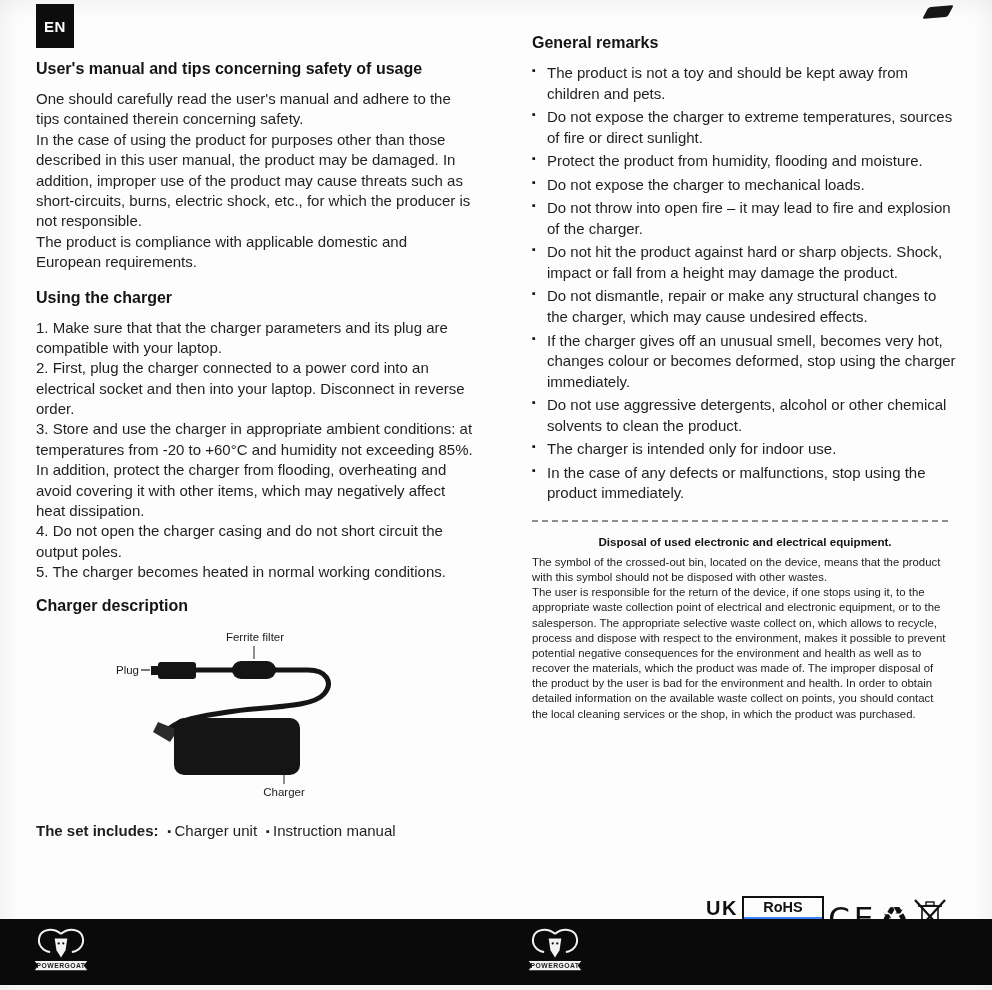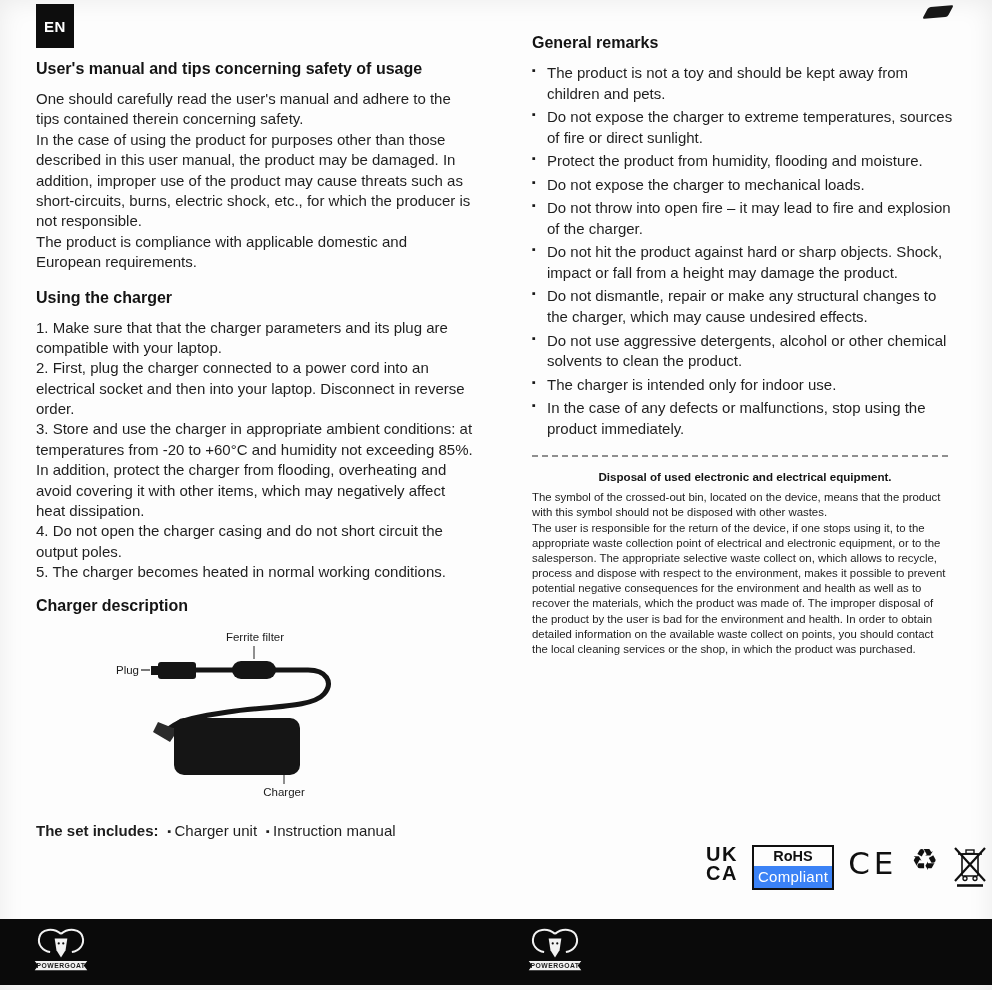--- a/index.html
+++ b/index.html
@@ -39,22 +39,22 @@
   .dashed-sep { border-top:2px dashed #8f8f8f; margin:16px 0 13px; width:416px; }
   h3.disposal-h { font-size:11.6px; font-weight:bold; color:#141414; margin:0 0 7px;text-align:center; }
   .small { font-size:11.4px; line-height:1.33; color:#222; width:420px; }
   .diagram { margin:10px 0 0 72px; width:340px; height:178px; }
   svg text { font-family:"Liberation Sans", sans-serif; fill:#1c1c1c; }
   .set-includes { margin-top:18px; font-size:15px; }
   .set-includes b { font-weight:bold; }
   .inc { margin-left:9px; }
   .inc::before { content:"▪ "; font-size:11px; position:relative; top:-1px; }
   .marks-row {
-    position:absolute; left:706px; top:845px; height:48px;
-    display:flex; align-items:flex-start; gap:14px;
+    position:absolute; left:706px; top:894px; height:48px;
+    display:flex; align-items:center; gap:4px;
   }
   .ukca { display:flex; flex-direction:column; font-weight:bold; font-size:20px;
           line-height:.95; letter-spacing:1.5px; color:#101010; }
   .rohs { border:2px solid #101010; text-align:center; min-width:62px; }
   .rohs-top { display:block; font-weight:bold; font-size:14.5px; padding:1px 5px 2px; color:#101010; }
   .rohs-bottom { display:block; background:#3b82f6; color:#fff; font-size:15px; padding:2px 4px 3px; letter-spacing:.3px; }
   .ce { font-family:"DejaVu Sans", sans-serif; font-size:31px; font-weight:500;
         letter-spacing:4px; color:#101010; }
   .recycle { font-size:30px; line-height:1; color:#101010; }
   .footer {
@@ -114,20 +114,21 @@
   <div class="col col-right">
     <h2 class="sec">General remarks</h2>
     <ul class="bullets">
       <li>The product is not a toy and should be kept away from children and pets.</li>
       <li>Do not expose the charger to extreme temperatures, sources of fire or direct sunlight.</li>
       <li>Protect the product from humidity, flooding and moisture.</li>
       <li>Do not expose the charger to mechanical loads.</li>
       <li>Do not throw into open fire – it may lead to fire and explosion of the charger.</li>
       <li>Do not hit the product against hard or sharp objects. Shock, impact or fall from a height may damage the product.</li>
       <li>Do not dismantle, repair or make any structural changes to the charger, which may cause undesired effects.</li>
+      <li>If the charger gives off an unusual smell, becomes very hot, changes colour or becomes deformed, stop using the charger immediately.</li>
       <li>Do not use aggressive detergents, alcohol or other chemical solvents to clean the product.</li>
       <li>The charger is intended only for indoor use.</li>
       <li>In the case of any defects or malfunctions, stop using the product immediately.</li>
     </ul>
 
     <div class="dashed-sep"></div>
 
     <h3 class="disposal-h">Disposal of used electronic and electrical equipment.</h3>
     <p class="small prewrap">The symbol of the crossed-out bin, located on the device, means that the product with this symbol should not be disposed with other wastes.
 The user is responsible for the return of the device, if one stops using it, to the appropriate waste collection point of electrical and electronic equipment, or to the salesperson. The appropriate selective waste collect on, which allows to recycle, process and dispose with respect to the environment, makes it possible to prevent potential negative consequences for the environment and health as well as to recover the materials, which the product was made of. The improper disposal of the product by the user is bad for the environment and health. In order to obtain detailed information on the available waste collect on points, you should contact the local cleaning services or the shop, in which the product was purchased.</p>

